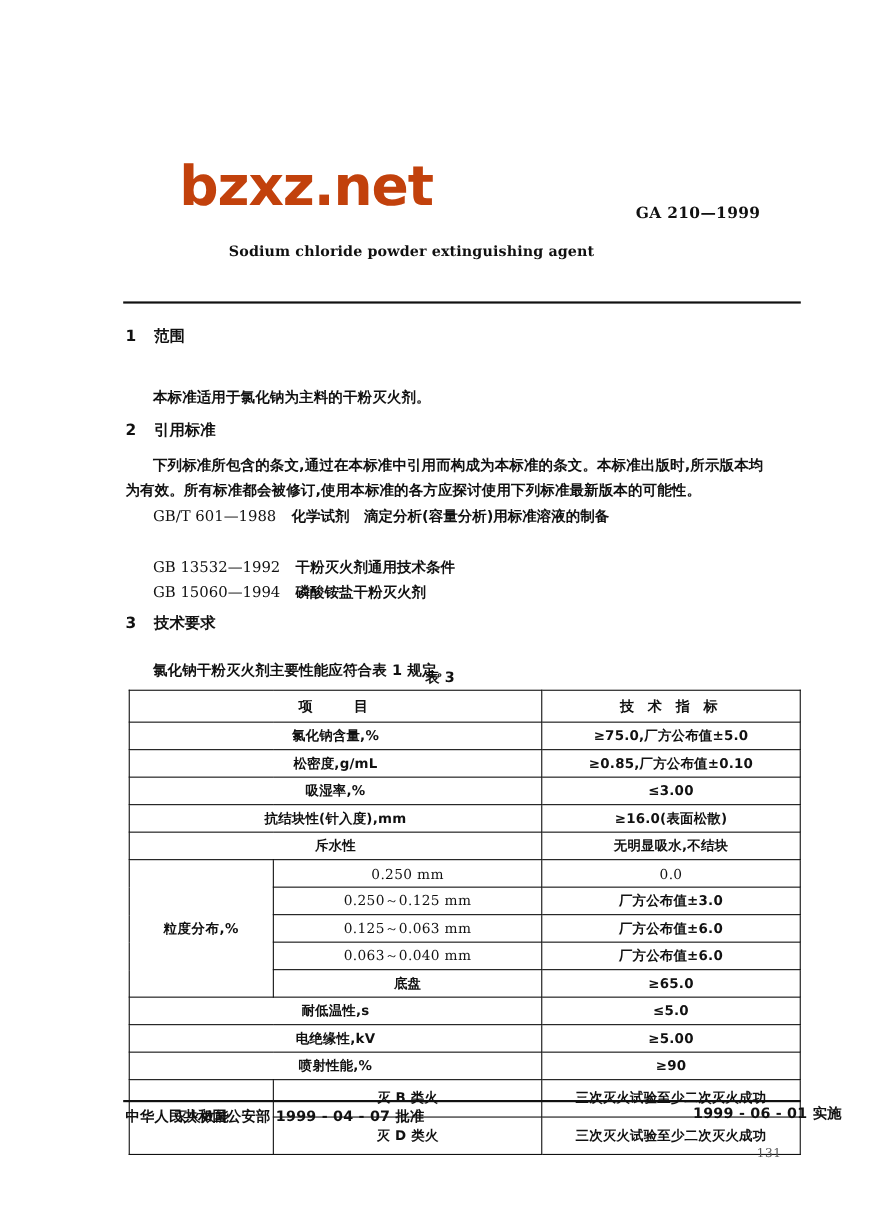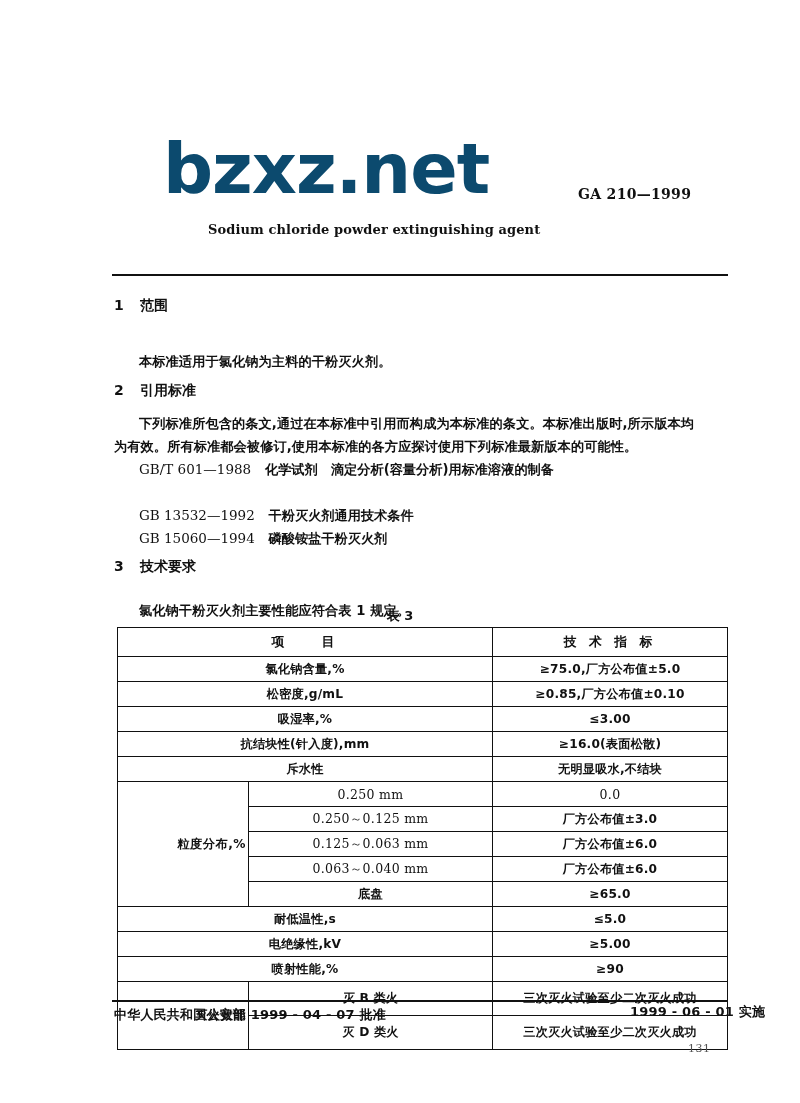--- a/index.html
+++ b/index.html
@@ -25,24 +25,24 @@
 
   
   .watermark {
     position: absolute;
     left: 163px;
     top: 131px;
     width: 400px;
     height: 76px;
     font-family: "DejaVu Sans", "Liberation Sans", sans-serif;
     font-weight: bold;
-    font-size: 70px;
+    font-size: 50px;
     line-height: 76px;
     letter-spacing: -1px;
-    color: #0c4a6e;
+    color: #c2410c;
     user-select: none;
     white-space: nowrap;
     z-index: 0;
   }
 
   
   .hdr-standard {
     position: absolute;
     left: 207px;
     top: 113px;
@@ -179,21 +179,20 @@
   }
   table.spec td.mono {
     font-family: "DejaVu Serif", "Liberation Serif", serif;
     font-weight: normal;
     font-size: 12.5px;
     letter-spacing: 0.3px;
   }
   table.spec td.grp {
     font-size: 12.2px;
     letter-spacing: 0.5px;
-    text-align: right;
   }
 
   
   .ft-left {
     position: absolute;
     left: 114px;
     top: 1006px;
     font-size: 13px;
     font-weight: bold;
     letter-spacing: 0.2px;

